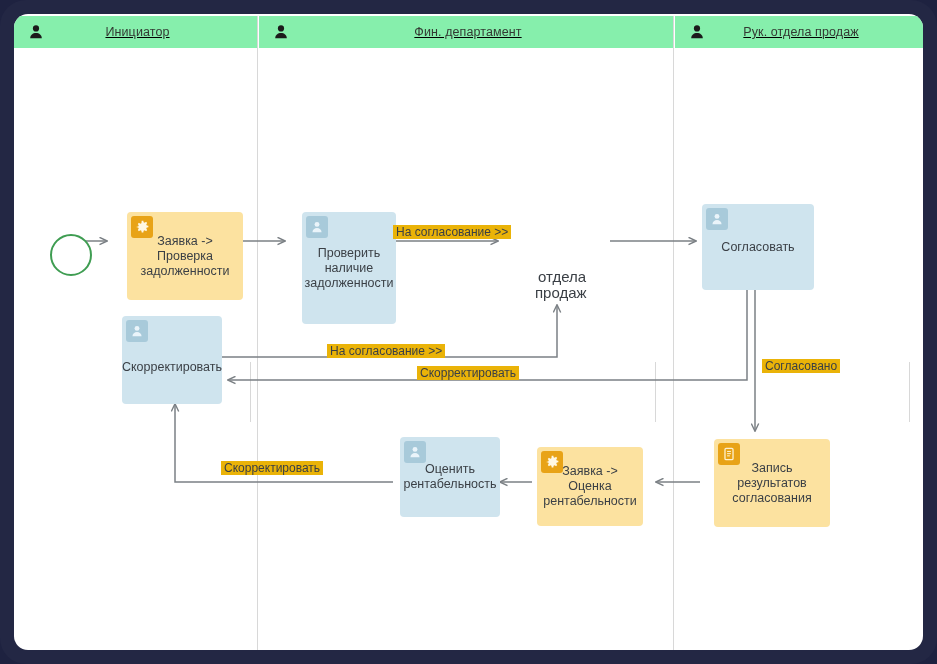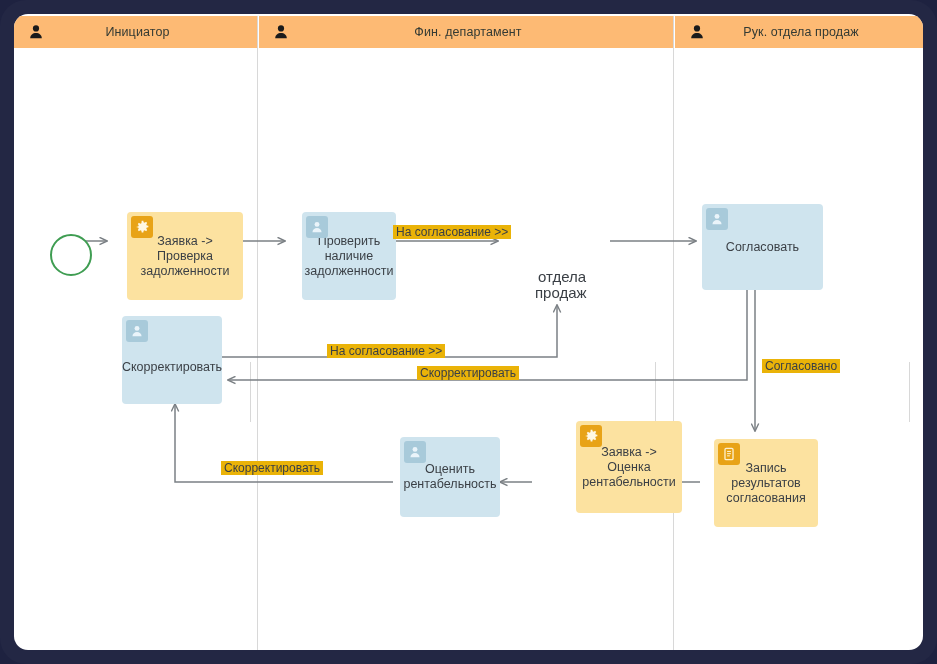--- a/index.html
+++ b/index.html
@@ -18,22 +18,22 @@
   #canvas{
     position:absolute;left:14px;top:14px;width:909px;height:636px;
     background:#ffffff;
     border-radius:14px;
     overflow:hidden;
   }
   
   .lane{position:absolute;top:0;height:636px;box-sizing:border-box;}
   .lane-head{
     position:absolute;top:2px;height:32px;left:0;right:0;
-    background:#fdba74;
-    display:flex;align-items:center;
+    background:#86efac;
+    display:flex;align-items:center;text-decoration:underline;
   }
   .lane-head .person{
     margin-left:14px;width:16px;height:16px;flex:0 0 auto;
     display:block;
   }
   .lane-title{
     flex:1 1 auto;text-align:center;
     font-size:12.5px;color:#333a33;letter-spacing:.1px;
     padding-right:26px;
   }
@@ -154,66 +154,66 @@
       <div class="node task-yellow" style="left:113px;top:198px;width:116px;height:88px;">
         <span class="tile">
           <svg viewBox="0 0 16 16" width="15" height="15">
             <path fill="#fff8e4" d="M8 5.1A2.9 2.9 0 1 0 8 10.9 2.9 2.9 0 1 0 8 5.1zm0 1.7a1.2 1.2 0 1 1 0 2.4 1.2 1.2 0 0 1 0-2.4z"></path>
             <path fill="#fff8e4" d="M7.1 0.7h1.8l.25 1.7 1.25.52 1.38-1.02 1.27 1.27-1.02 1.38.52 1.25 1.7.25v1.8l-1.7.25-.52 1.25 1.02 1.38-1.27 1.27-1.38-1.02-1.25.52-.25 1.7H7.1l-.25-1.7-1.25-.52-1.38 1.02-1.27-1.27 1.02-1.38-.52-1.25-1.7-.25V7.1l1.7-.25.52-1.25L2.95 4.22 4.22 2.95l1.38 1.02 1.25-.52z"></path>
           </svg>
         </span>
         <span class="label">Заявка -&gt; Проверка задолженности</span>
       </div>
 
-      <div class="node task-blue" style="left:288px;top:198px;width:94px;height:88px;">
+      <div class="node task-blue" style="left:288px;top:198px;width:94px;height:112px;">
         <span class="tile">
           <svg viewBox="0 0 16 16" width="14" height="14">
             <circle cx="8" cy="5" r="2.8" fill="#eaf4fa"></circle>
             <path d="M2.8 14c0-3.1 2.4-5 5.2-5s5.2 1.9 5.2 5z" fill="#eaf4fa"></path>
           </svg>
         </span>
         <span class="label">Проверить наличие задолженности</span>
       </div>
 
       <div class="overflow-label" style="left:524px;top:255px;">отдела</div>
       <div class="overflow-label" style="left:521px;top:271px;text-align:right;">продаж</div>
 
-      <div class="node task-blue" style="left:688px;top:190px;width:121px;height:86px;">
+      <div class="node task-blue" style="left:688px;top:190px;width:112px;height:86px;">
         <span class="tile">
           <svg viewBox="0 0 16 16" width="14" height="14">
             <circle cx="8" cy="5" r="2.8" fill="#eaf4fa"></circle>
             <path d="M2.8 14c0-3.1 2.4-5 5.2-5s5.2 1.9 5.2 5z" fill="#eaf4fa"></path>
           </svg>
         </span>
         <span class="label">Согласовать</span>
       </div>
 
       <div class="node task-blue" style="left:108px;top:302px;width:100px;height:88px;">
         <span class="tile">
           <svg viewBox="0 0 16 16" width="14" height="14">
             <circle cx="8" cy="5" r="2.8" fill="#eaf4fa"></circle>
             <path d="M2.8 14c0-3.1 2.4-5 5.2-5s5.2 1.9 5.2 5z" fill="#eaf4fa"></path>
           </svg>
         </span>
         <span class="label" style="width:124%;margin-top:14px;">Скорректировать</span>
       </div>
 
-      <div class="node task-yellow" style="left:700px;top:425px;width:104px;height:88px;">
+      <div class="node task-yellow" style="left:700px;top:425px;width:116px;height:88px;">
         <span class="tile">
           <svg viewBox="0 0 16 16" width="14" height="14">
             <rect x="3.4" y="1.6" width="9.2" height="12.8" rx="1.4" fill="none" stroke="#fdf0cd" stroke-width="1.5"></rect>
             <line x1="5.8" y1="5.1" x2="10.2" y2="5.1" stroke="#fdf0cd" stroke-width="1.2"></line>
             <line x1="5.8" y1="7.6" x2="10.2" y2="7.6" stroke="#fdf0cd" stroke-width="1.2"></line>
             <line x1="5.8" y1="10.1" x2="9" y2="10.1" stroke="#fdf0cd" stroke-width="1.2"></line>
           </svg>
         </span>
         <span class="label">Запись результатов согласования</span>
       </div>
 
-      <div class="node task-yellow" style="left:523px;top:407px;width:106px;height:92px;margin-left:39px;">
+      <div class="node task-yellow" style="left:523px;top:433px;width:106px;height:79px;">
         <span class="tile">
           <svg viewBox="0 0 16 16" width="15" height="15">
             <path fill="#fff8e4" d="M8 5.1A2.9 2.9 0 1 0 8 10.9 2.9 2.9 0 1 0 8 5.1zm0 1.7a1.2 1.2 0 1 1 0 2.4 1.2 1.2 0 0 1 0-2.4z"></path>
             <path fill="#fff8e4" d="M7.1 0.7h1.8l.25 1.7 1.25.52 1.38-1.02 1.27 1.27-1.02 1.38.52 1.25 1.7.25v1.8l-1.7.25-.52 1.25 1.02 1.38-1.27 1.27-1.38-1.02-1.25.52-.25 1.7H7.1l-.25-1.7-1.25-.52-1.38 1.02-1.27-1.27 1.02-1.38-.52-1.25-1.7-.25V7.1l1.7-.25.52-1.25L2.95 4.22 4.22 2.95l1.38 1.02 1.25-.52z"></path>
           </svg>
         </span>
         <span class="label">Заявка -&gt; Оценка рентабельности</span>
       </div>
 
       <div class="node task-blue" style="left:386px;top:423px;width:100px;height:80px;">

